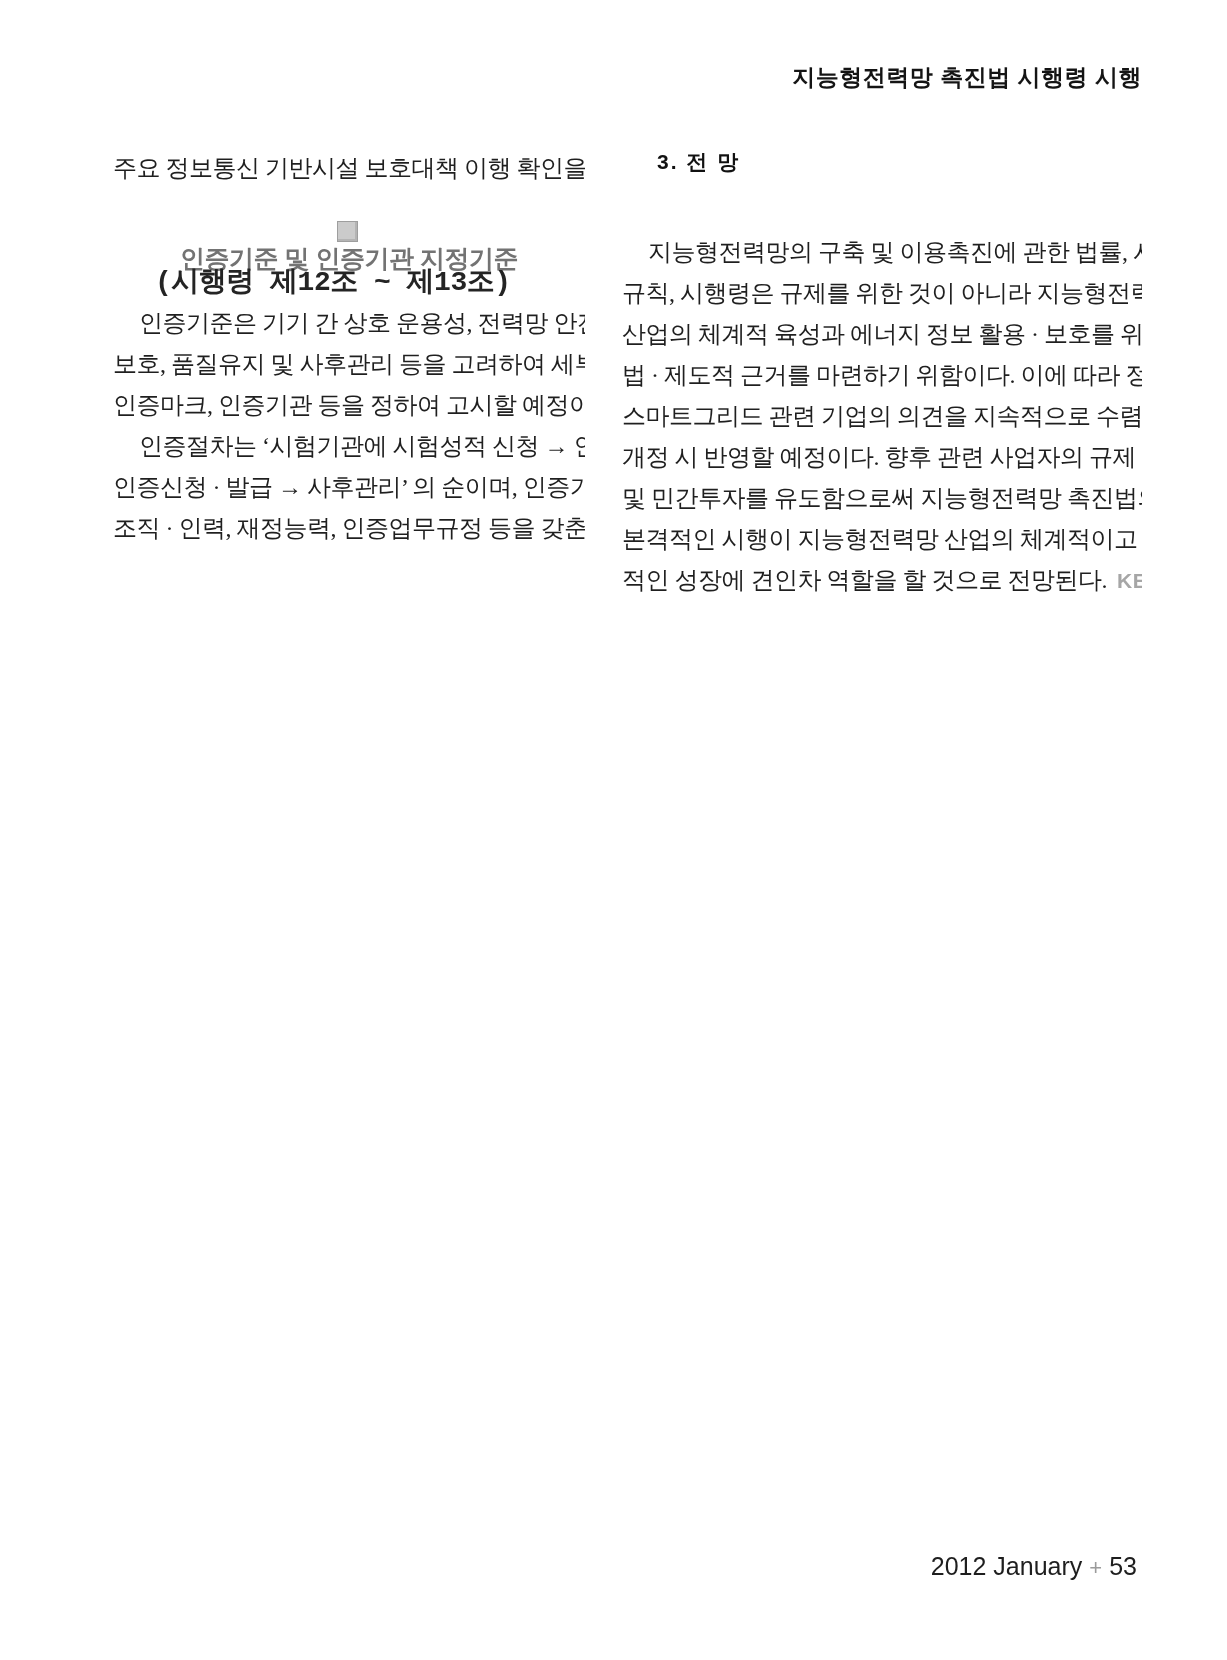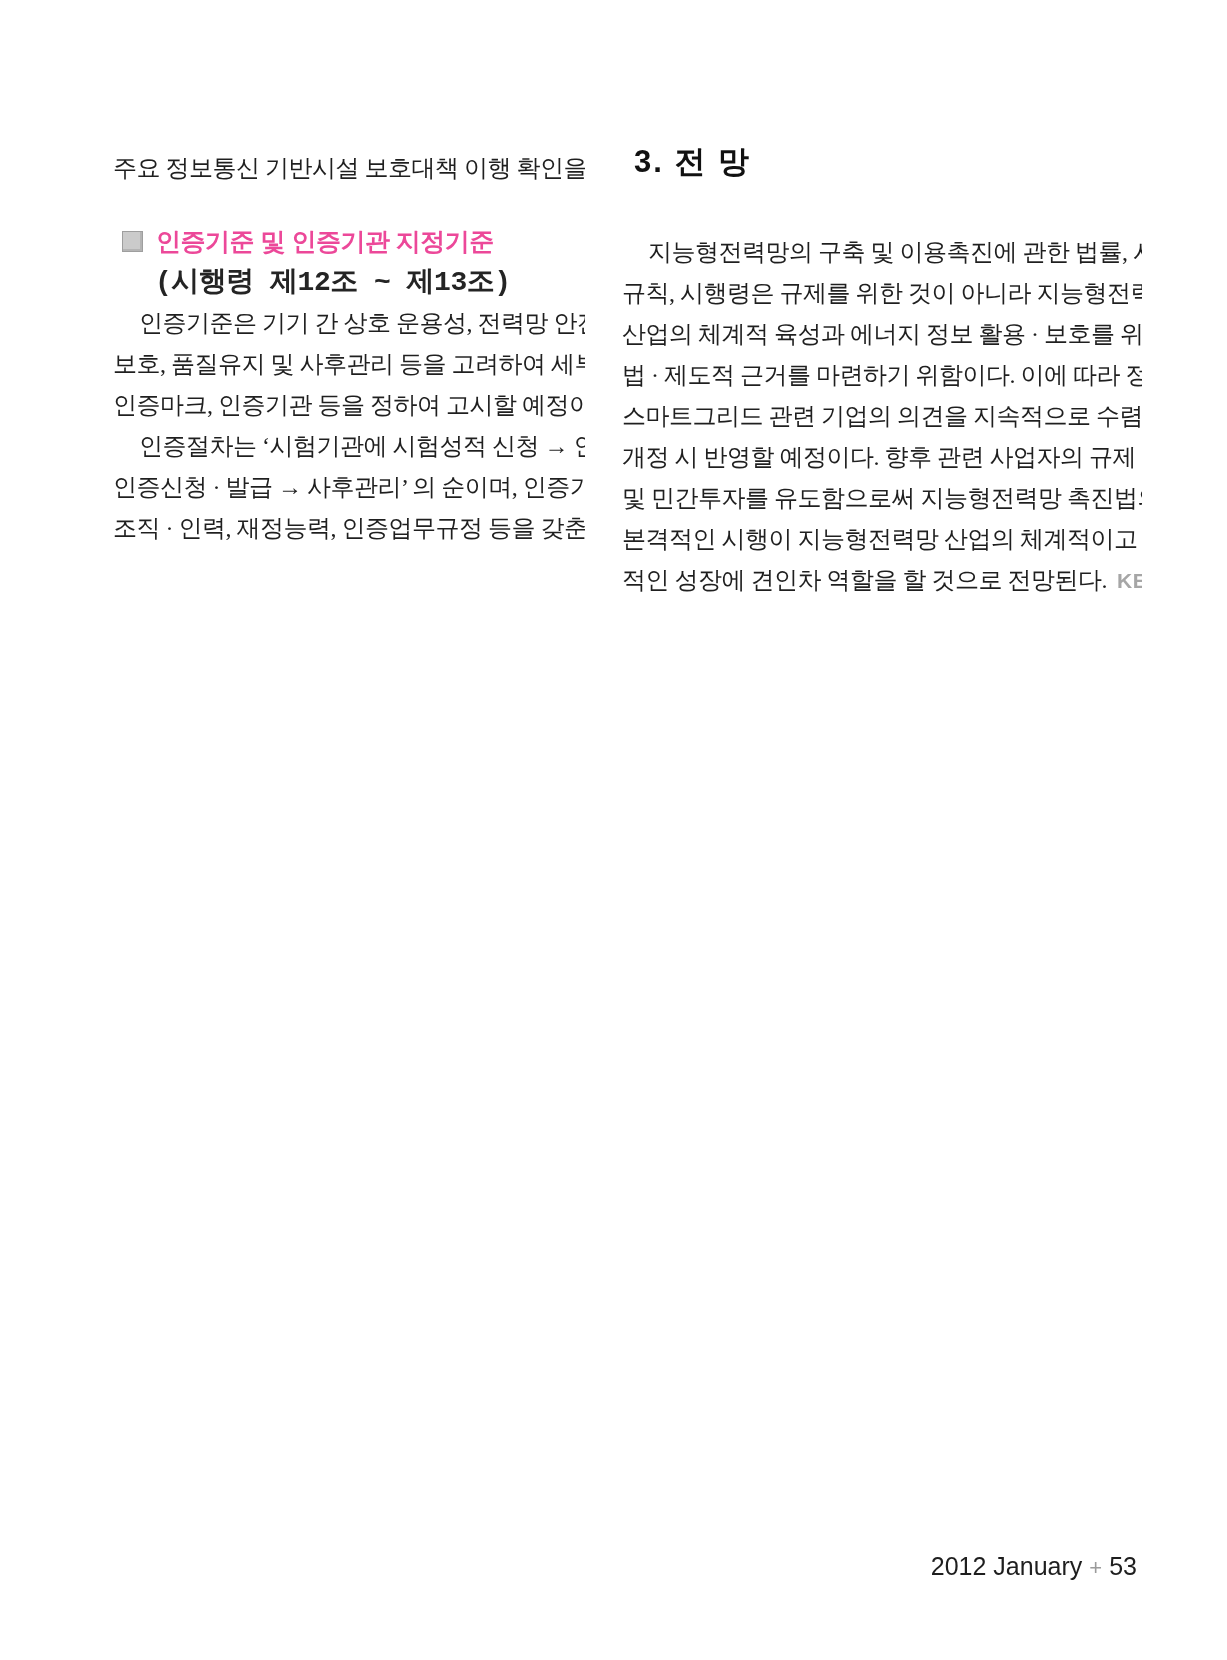--- a/index.html
+++ b/index.html
@@ -43,21 +43,22 @@
   
   .section-head {
     margin-top: 32px;
     height: 41px;
     display: flex;
     align-items: center;
     font-family: "Liberation Sans", sans-serif;
     font-weight: 600;
     font-size: 25px;
     letter-spacing: -0.5px;
-    color: #ec4899;
+    color: #737373;
+    flex-direction: column;
   }
   .sq {
     display: inline-block;
     width: 19px;
     height: 19px;
     margin: 0 13px 0 9px;
     background: #cbcbcb;
     border: 1px solid #9e9e9e;
     box-shadow: inset -2px -2px 0 #b4b4b4;
     flex: 0 0 auto;
@@ -70,26 +71,26 @@
     font-weight: 600;
     font-size: 28px;
     letter-spacing: -0.5px;
     color: #242424;
     white-space: nowrap;
     overflow: hidden;
   }
 
   
   .big-head {
-    margin: 0 0 0 12px;
+    margin: 0 0 0 35px;
     height: 44px;
     line-height: 44px;
     font-family: "Liberation Sans", sans-serif;
     font-weight: bold;
-    font-size: 31px;
+    font-size: 21px;
     letter-spacing: 2px;
     color: #111111;
     white-space: nowrap;
   }
   .col-right .para { margin-top: 48px; }
 
   .last-line { display: flex; align-items: flex-end; }
   .kea {
     font-family: "Liberation Sans", sans-serif;
     font-weight: bold;
@@ -109,20 +110,21 @@
     color: #1e1e1e;
     white-space: nowrap;
   }
   .footer .plus { color: #9b9b9b; font-size: 22px; margin: 0 7px; }
 </style>
 </head>
 <body>
 
 <div class="page">
 
+  <div class="running-head">지능형전력망 촉진법 시행령 시행</div>
 
   <div class="col col-left">
 
     <div class="para">
         <div class="line">주요 정보통신 기반시설 보호대책 이행 확인을 받은 자는</div>
       </div>
 
     <div class="section-head">
       <span class="sq"></span>
       <span>인증기준 및 인증기관 지정기준</span>

